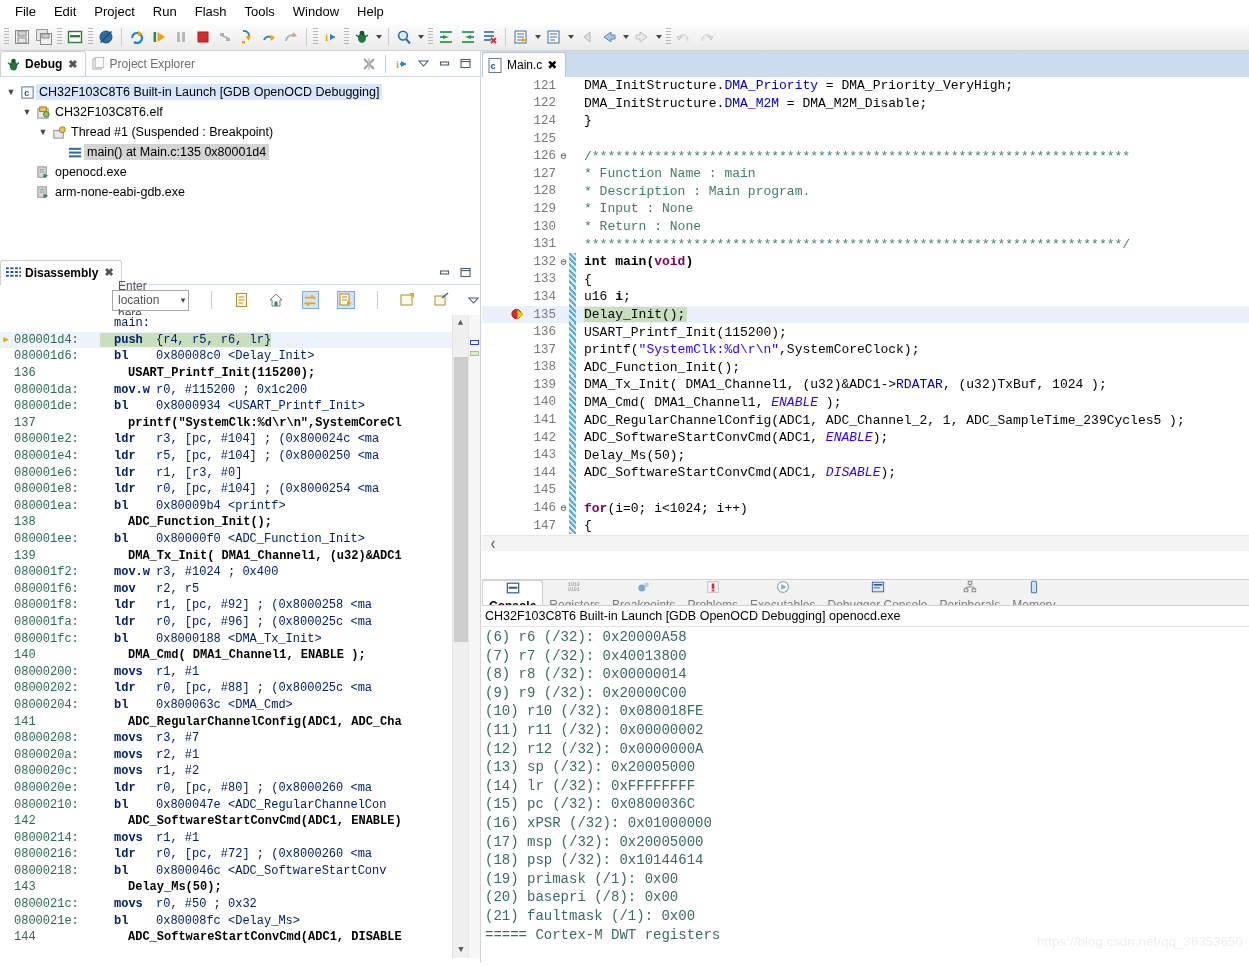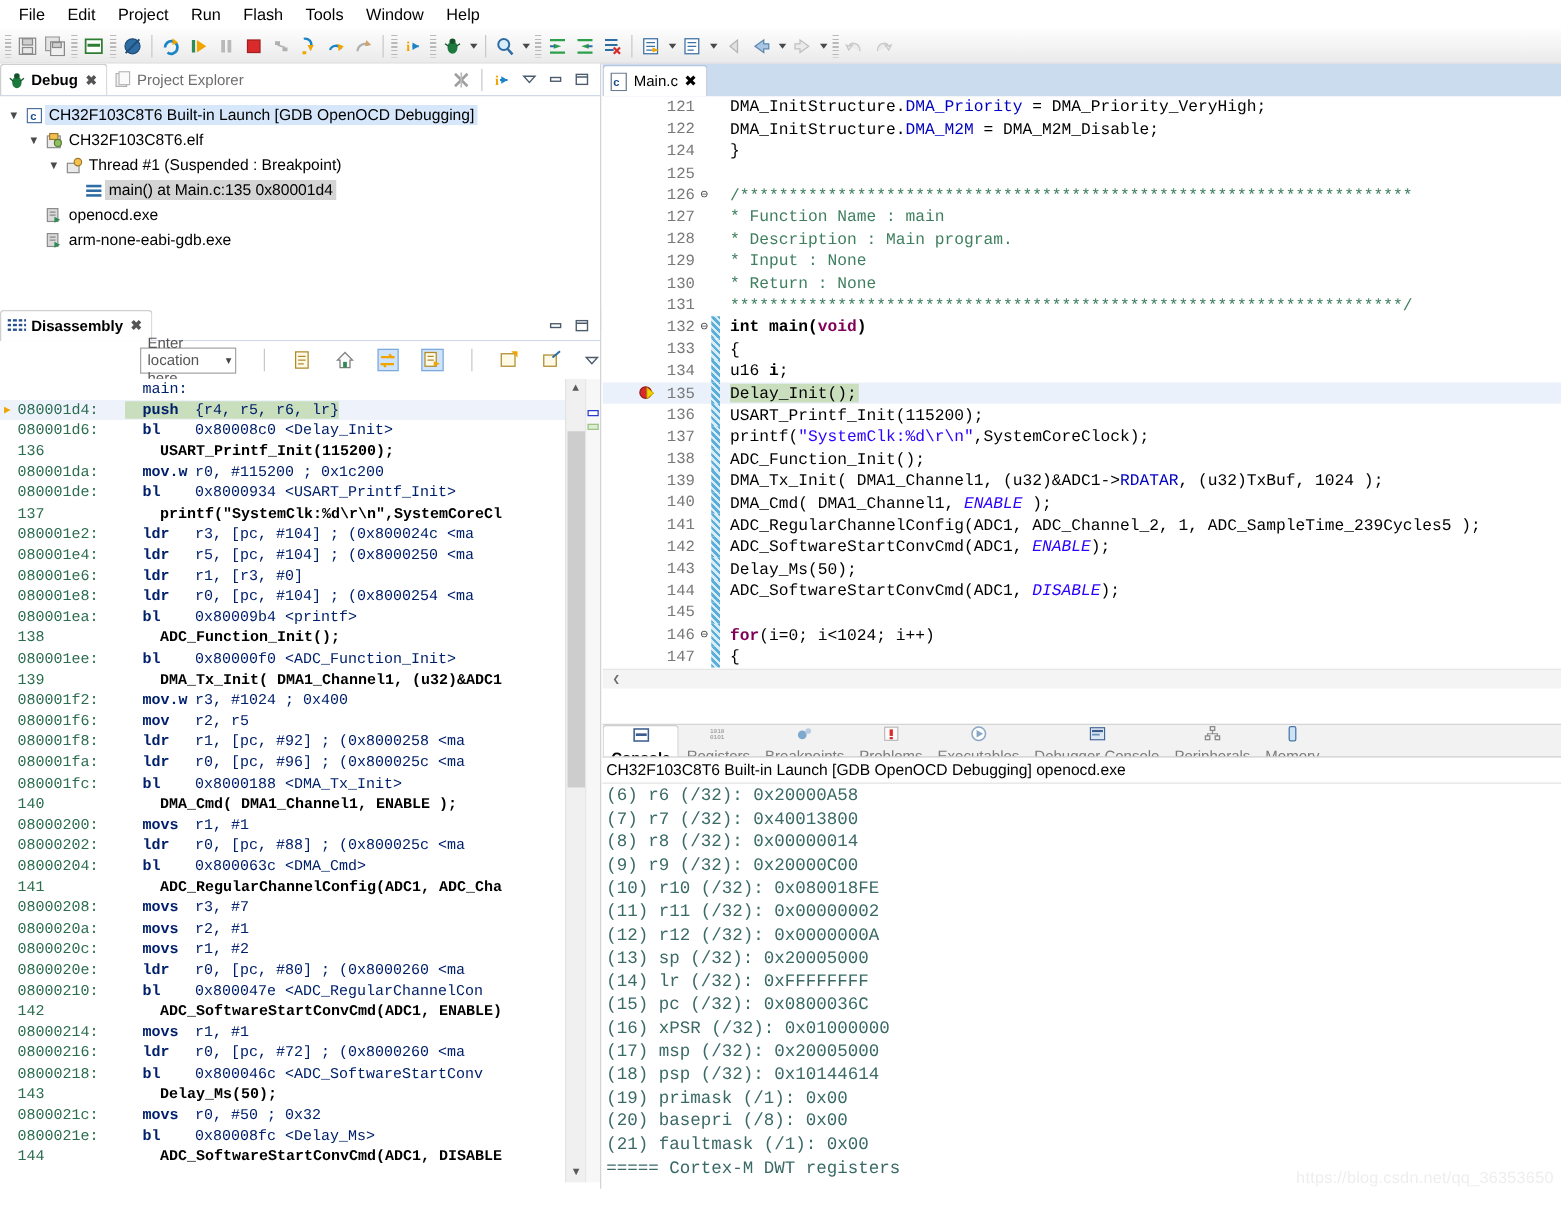--- a/index.html
+++ b/index.html
@@ -92,21 +92,21 @@
   .tree { padding:5px 0 0 4px; font-size:12.5px; }
   .tnode { display:flex; align-items:center; height:20px; white-space:nowrap;}
   .twist { width:14px; text-align:center; color:#4a4a4a; font-size:9px; }
   .ticon { width:18px; display:flex; align-items:center; justify-content:center; }
   .tlabel { padding:1px 3px; }
   .tlabel.sel-blue { background:#d6e7fb; }
   .tlabel.sel-gray { background:#d4d4d4; }
 
   
   #disasm-view {
-    left:0; top:248px; width:481px; height:703px;
+    left:0; top:260px; width:481px; height:703px;
     border-right:1px solid #d4d4d4;
   }
   #disasm-view .tabstrip {
     display:flex;align-items:center;height:25px;border-bottom:1px solid #cfd8e6;background:#fff;
   }
   .loc-row {
     height:30px; display:flex; align-items:center; padding-left:112px;
     background:#ffffff; gap:18px;
   }
   .loc-combo {

